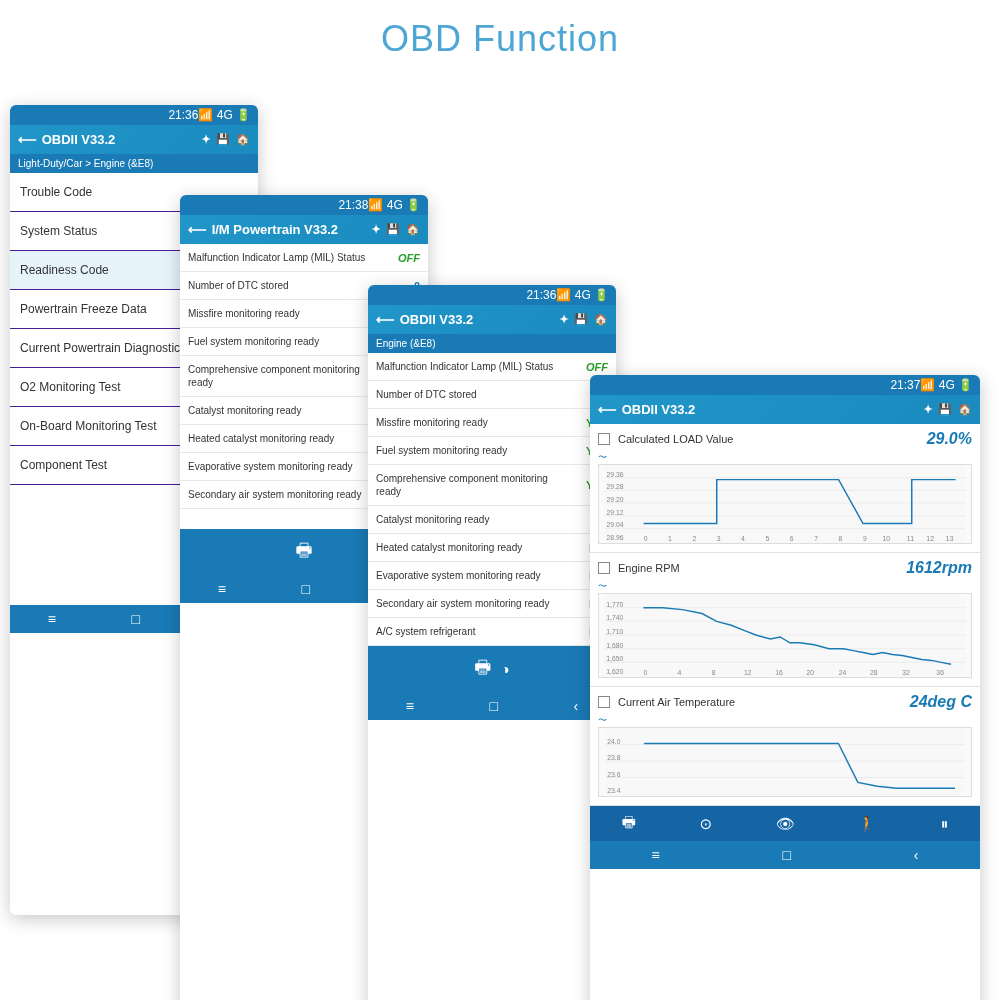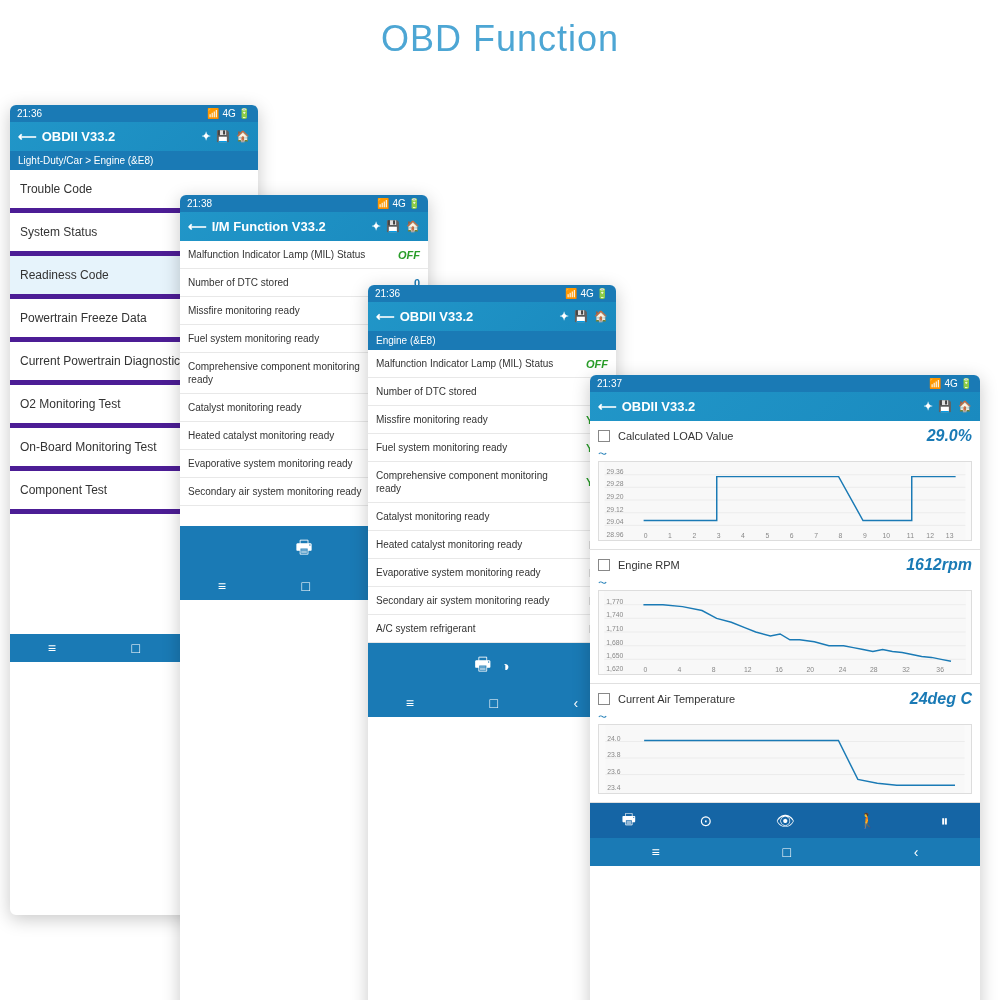--- a/index.html
+++ b/index.html
@@ -37,24 +37,24 @@
       overflow: hidden;
       box-shadow: 0 4px 18px rgba(0,0,0,0.22);
       font-size: 11px;
     }
 
     
     .status-bar {
       background: #1a7ab5;
       color: white;
       display: flex;
-      justify-content: space-between;
+      justify-content: flex-end;
       align-items: center;
       padding: 3px 7px;
-      font-size: 10px;
+      font-size: 12px;
     }
 
     
     .header-bar {
       background: linear-gradient(135deg, #2196c8 0%, #1a8abf 100%);
       color: white;
       display: flex;
       align-items: center;
       padding: 7px 8px;
       font-size: 13px;
@@ -75,21 +75,21 @@
       padding: 4px 8px;
       font-size: 10px;
     }
 
     
     .menu-list {
       background: #fff;
     }
     .menu-item {
       padding: 12px 10px;
-      border-bottom: 5px solid #4c1d95;
+      border-bottom: 1px solid #4c1d95;
       font-size: 12px;
       color: #333;
     }
     .menu-item.active {
       background: #e6f3fb;
     }
     .data-row {
       display: flex;
       border-bottom: 1px solid #e8e8e8;
       align-items: center;
@@ -260,21 +260,21 @@
     </div>
   </div>
 
   <div class="phone-screen" id="screen2">
     <div class="status-bar">
       <span>21:38</span>
       <span>📶 4G 🔋</span>
     </div>
     <div class="header-bar">
       <span>⟵</span>
-      <span>I/M Function V33.2</span>
+      <span>I/M Powertrain V33.2</span>
       <div class="header-icons">
         <span>✦</span>
         <span>💾</span>
         <span>🏠</span>
       </div>
     </div>
     <div style="background:#fff;">
       <div class="data-row">
         <span class="data-label">Malfunction Indicator Lamp (MIL) Status</span>
         <span class="data-value off">OFF</span>

